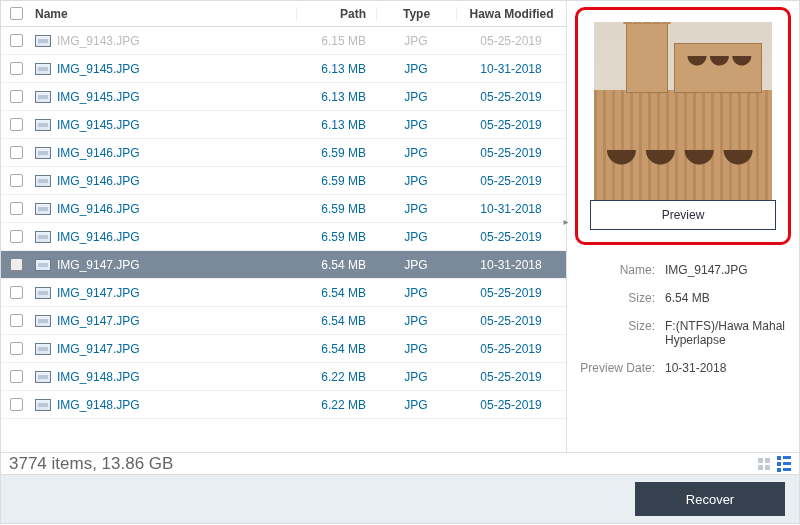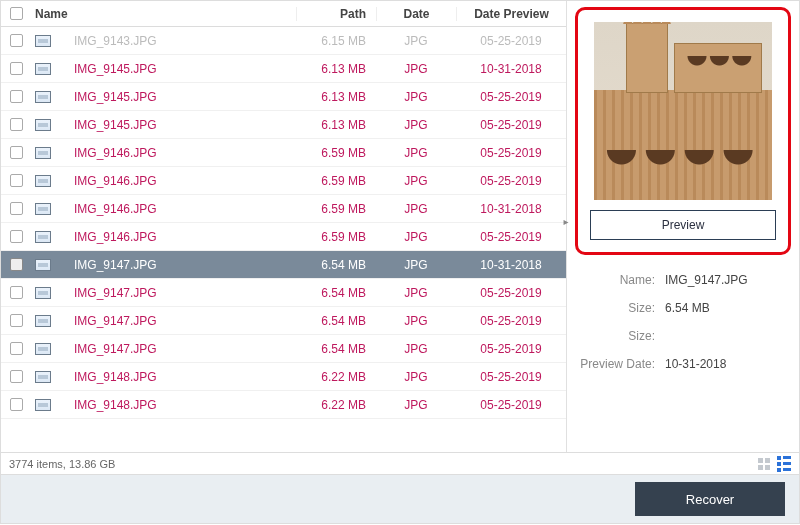--- a/index.html
+++ b/index.html
@@ -42,32 +42,32 @@
   .col-date  { width: 110px; text-align: center; border-left:1px solid #eee; }
   .tbody {
     flex: 1;
     overflow: hidden;
   }
   .row {
     display: flex;
     align-items: center;
     height: 28px;
     border-bottom: 1px solid #f0f0f0;
-    color: #be185d;
+    color: #0369a1;
   }
   .row .col-size, .row .col-type, .row .col-date { border-left: none; }
   .row.sel {
     background: #7a8a9a;
     color: #fff;
   }
   .row .name-cell {
     flex: 1;
     display: flex;
     align-items: center;
-    gap: 23px;
+    gap: 6px;
     padding-left: 4px;
     overflow: hidden;
     white-space: nowrap;
   }
   .cb {
     width: 13px; height: 13px;
     border: 1px solid #aaa;
     background: #fff;
     border-radius: 2px;
   }
@@ -102,21 +102,20 @@
     font-size: 12px;
     color: #555;
   }
   .preview-box {
     border: 3px solid #e30613;
     border-radius: 10px;
     padding: 12px;
     display: flex;
     flex-direction: column;
     align-items: center;
-    gap: 10px;
   }
   .thumb {
     width: 178px;
     height: 178px;
     background: #c9b79a;
     position: relative;
     overflow: hidden;
   }
   
   .thumb .sky { position:absolute; inset:0; background: linear-gradient(to bottom,#ded6c8,#e6ddcf); }
@@ -169,21 +168,21 @@
   .meta-label { width: 90px; text-align:right; color:#888; padding-right:10px; }
   .meta-val { flex:1; color:#444; word-break:break-word; }
   
   .statusbar {
     height: 22px;
     display:flex;
     align-items:center;
     justify-content: space-between;
     padding: 0 6px 0 8px;
     color:#666;
-    font-size:11px;
+    font-size:17px;
     border:1px solid #ddd;
     border-top:none;
     background:#fff;
   }
   .view-toggles { display:flex; gap:2px; }
   .view-btn {
     width:18px; height:16px;
     display:flex; align-items:center; justify-content:center;
     cursor:pointer;
   }
@@ -216,22 +215,22 @@
 <body>
 
 <div class="main">
   <div class="filepane">
     <div class="thead">
       <div class="col-check">
           <div class="cb"></div>
         </div>
       <div class="col-name">Name</div>
       <div class="col-size">Path</div>
-      <div class="col-type">Date</div>
-      <div class="col-date">Date Preview</div>
+      <div class="col-type">Type</div>
+      <div class="col-date">Hawa Modified</div>
     </div>
     <div class="tbody" id="tbody">
         <div class="row" style="color: rgb(187, 187, 187);">
           <div class="col-check">
             <div class="cb"></div>
           </div>
           <div class="name-cell">
             <div class="fileicon"></div>
             <span>IMG_9143.JPG</span>
           </div>
@@ -414,20 +413,21 @@
       <div class="meta-row">
         <div class="meta-label">Name:</div>
         <div class="meta-val">IMG_9147.JPG</div>
       </div>
       <div class="meta-row">
         <div class="meta-label">Size:</div>
         <div class="meta-val">6.54  MB</div>
       </div>
       <div class="meta-row">
         <div class="meta-label">Size:</div>
+        <div class="meta-val">F:(NTFS)/Hawa Mahal Hyperlapse</div>
       </div>
       <div class="meta-row">
         <div class="meta-label">Preview Date:</div>
         <div class="meta-val">10-31-2018</div>
       </div>
     </div>
   </div>
 </div>
 
 <div class="statusbar">

